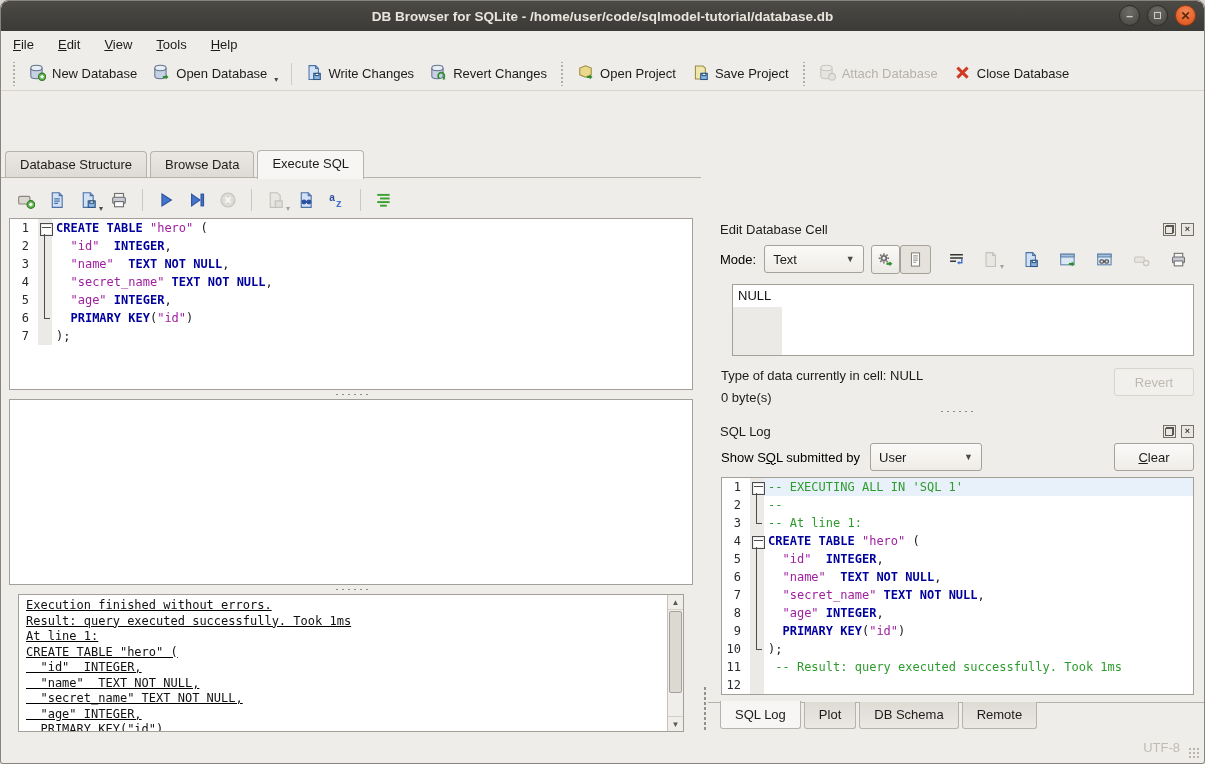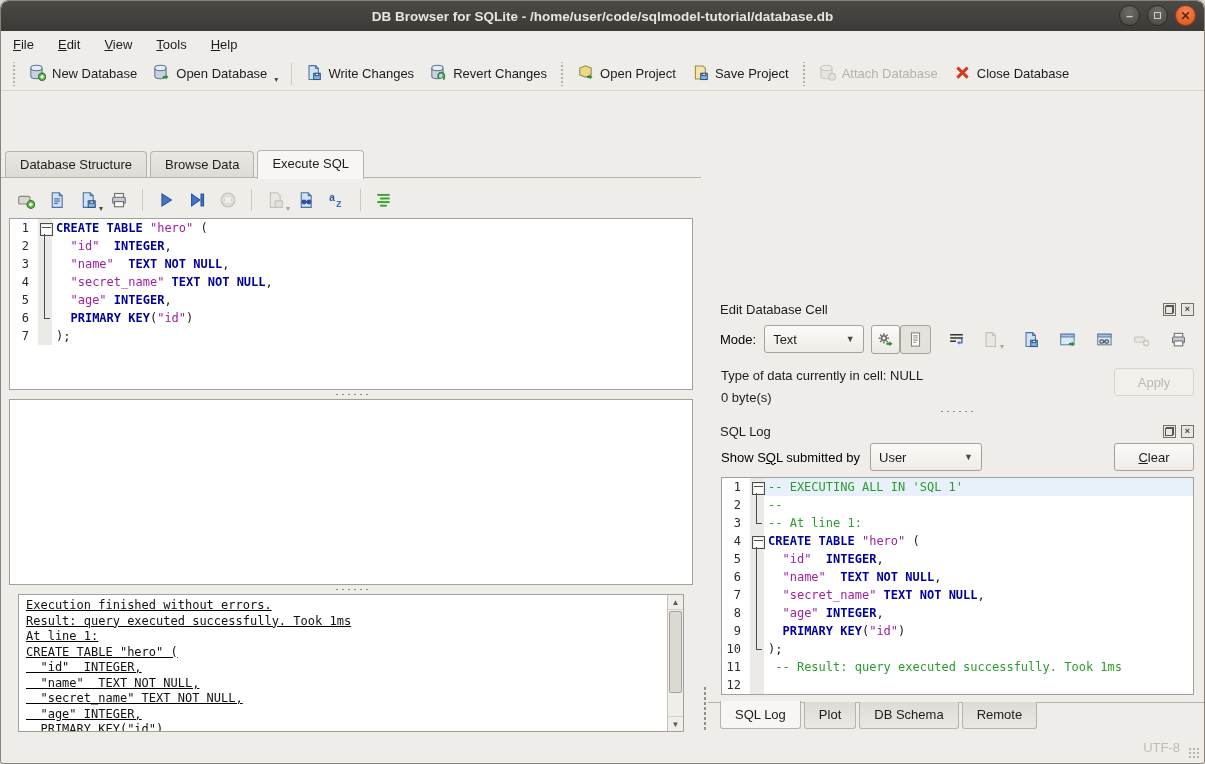--- a/index.html
+++ b/index.html
@@ -455,27 +455,31 @@
             <div class="ci">
               <svg width="17" height="17" viewBox="0 0 16 16" xmlns="http://www.w3.org/2000/svg">
                 <rect x="4" y="2.2" width="8" height="4" fill="#f4f4f4" stroke="#6f6f6f"></rect>
                 <rect x="2.4" y="5.6" width="11.2" height="5.4" rx="1" fill="#c9ccd4" stroke="#6f6f6f"></rect>
                 <rect x="4" y="9.4" width="8" height="4.6" fill="#fbfbfb" stroke="#6f6f6f"></rect>
               </svg>
             </div>
           </div>
       </div>
 
+      <div class="null-box">
+        <span class="null-text">NULL</span>
+        <div class="null-gray"></div>
+      </div>
 
       <div class="info-row">
         <div class="info-col">
           <div>Type of data currently in cell: NULL</div>
           <div>0 byte(s)</div>
         </div>
-        <div class="btn disabled">Apply</div>
+        <div class="btn disabled">Revert</div>
       </div>
 
       <div class="hsplit" style="height:12px;">
           <div class="dots"></div>
         </div>
 
       <div class="dock-head" style="height:24px;">
         <span class="dtitle">SQL Log</span>
         <span class="mini mini-float"></span>
         <span class="mini">

